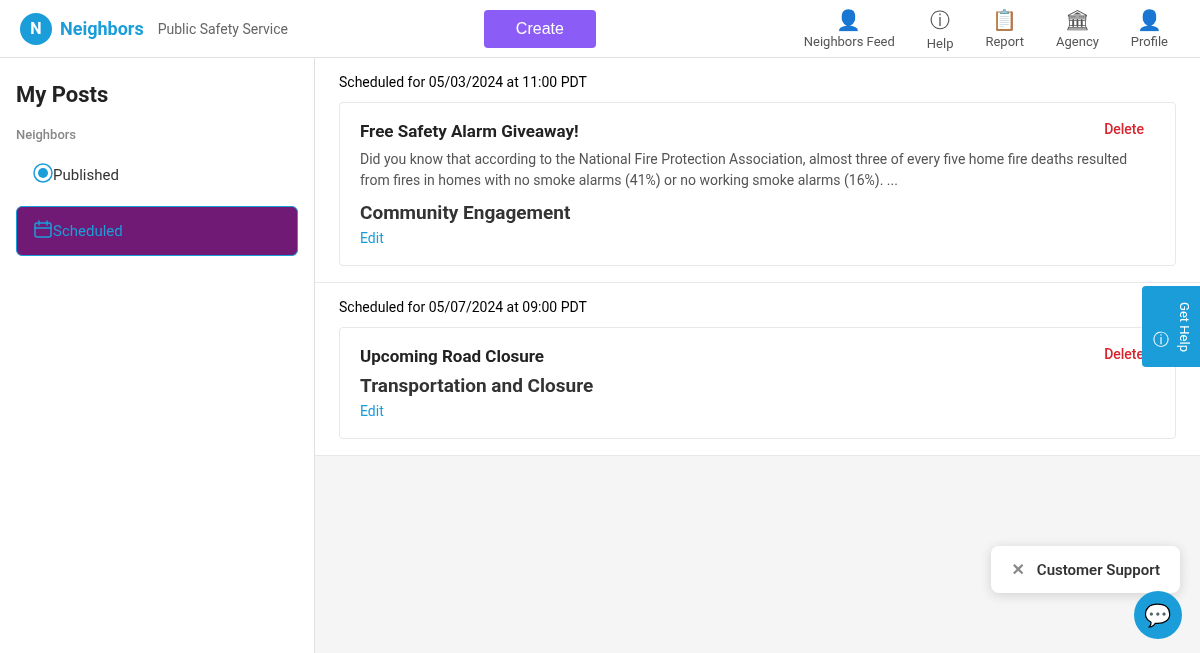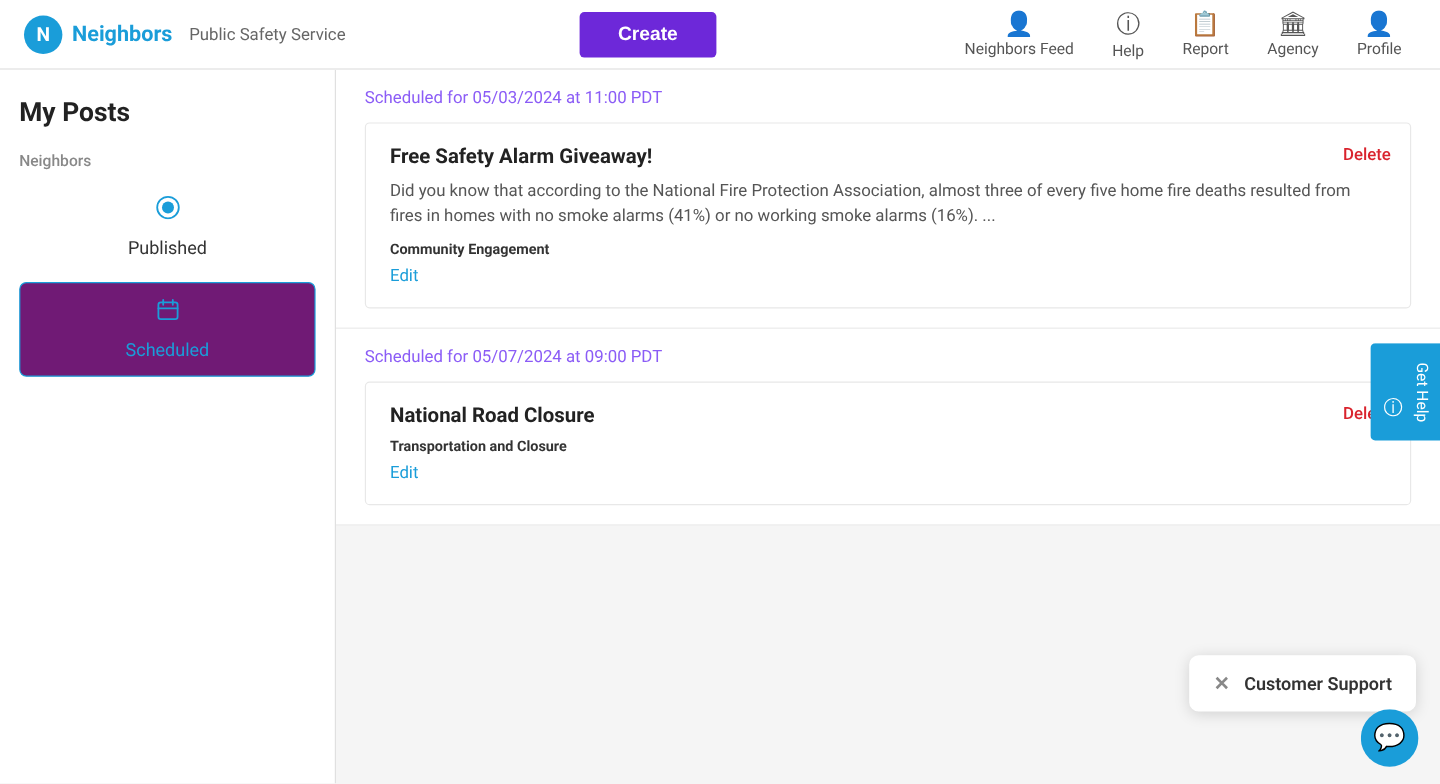--- a/index.html
+++ b/index.html
@@ -36,27 +36,27 @@
       color: #1a9dd9;
       font-size: 18px;
       font-weight: 700;
     }
     .logo-sub {
       color: #666;
       font-size: 14px;
       margin-left: 6px;
     }
     .header-create {
-      background: #6d28d9;
+      background: #8b5cf6;
       color: #fff;
       border: none;
       border-radius: 4px;
       padding: 10px 32px;
       font-size: 16px;
-      font-weight: 700;
+      font-weight: 400;
       cursor: pointer;
     }
     .header-nav {
       display: flex;
       align-items: center;
       gap: 8px;
     }
     .nav-item {
       display: flex;
       flex-direction: column;
@@ -74,21 +74,21 @@
 
     
     .page-layout {
       display: flex;
       margin-top: 58px;
       min-height: calc(100vh - 58px);
     }
 
     
     .sidebar {
-      width: 280px;
+      width: 315px;
       background: #fff;
       border-right: 1px solid #e0e0e0;
       padding: 24px 16px;
       flex-shrink: 0;
       min-height: calc(100vh - 58px);
     }
     .sidebar-title {
       font-size: 22px;
       font-weight: 700;
       color: #222;
@@ -96,29 +96,27 @@
     }
     .sidebar-section-label {
       font-size: 13px;
       color: #888;
       margin-bottom: 8px;
       font-weight: 500;
     }
     .sidebar-item {
       display: flex;
       align-items: center;
-      gap: 10px;
       padding: 12px 16px;
       border-radius: 6px;
       cursor: pointer;
       margin-bottom: 6px;
       border: 1px solid transparent;
       font-size: 15px;
       color: #333;
-      flex-direction: column;
     }
     .sidebar-item.active {
       border-color: #1a9dd9;
       background: #701a75;
       color: #1a9dd9;
     }
     .sidebar-icon {
       font-size: 18px;
     }
 
@@ -130,21 +128,21 @@
     }
 
     
     .post-group {
       background: #fff;
       margin: 0;
       border-bottom: 1px solid #e8e8e8;
     }
     .post-schedule-label {
       padding: 16px 24px 0;
-      color: #8b5cf6;
+      color: #000000;
       font-size: 14px;
     }
     .post-card {
       margin: 12px 24px 16px;
       border: 1px solid #e8e8e8;
       border-radius: 4px;
       padding: 18px 20px;
       background: #fff;
       position: relative;
     }
@@ -154,41 +152,41 @@
       color: #222;
       margin-bottom: 8px;
     }
     .post-body {
       font-size: 14px;
       color: #555;
       margin-bottom: 10px;
       line-height: 1.5;
     }
     .post-category {
-      font-size: 12px;
+      font-size: 19px;
       font-weight: 700;
       color: #333;
       margin-bottom: 4px;
     }
     .post-created {
       font-size: 13px;
       color: #777;
       margin-bottom: 8px;
     }
     .post-edit {
       color: #1a9dd9;
       font-size: 14px;
       cursor: pointer;
       text-decoration: none;
       font-weight: 400;
     }
     .post-delete {
       position: absolute;
       top: 18px;
-      right: 16px;
+      right: 31px;
       color: #d9232d;
       font-size: 14px;
       cursor: pointer;
       font-weight: 500;
     }
 
     
     .get-help-btn {
       position: fixed;
       right: 0;
@@ -320,21 +318,21 @@
         <div class="post-body">Did you know that according to the National Fire Protection Association, almost three of every five home fire deaths resulted from fires in homes with no smoke alarms (41%) or no working smoke alarms (16%). ...</div>
         <div class="post-category">Community Engagement</div>
         <a class="post-edit">Edit</a>
       </div>
     </div>
 
     <div class="post-group">
       <div class="post-schedule-label">Scheduled for 05/07/2024 at 09:00 PDT</div>
       <div class="post-card">
         <span class="post-delete">Delete</span>
-        <div class="post-title">National Road Closure</div>
+        <div class="post-title">Upcoming Road Closure</div>
         <div class="post-category">Transportation and Closure</div>
         <a class="post-edit">Edit</a>
       </div>
     </div>
 
   </main>
 </div>
 
 <div class="get-help-btn" style="position:fixed;right:0;top:50%;transform:translateY(-50%);background:#1a9dd9;color:#fff;writing-mode:vertical-rl;text-orientation:mixed;padding:16px 8px;font-size:13px;cursor:pointer;border-radius:4px 0 0 4px;display:flex;align-items:center;gap:6px;z-index:50;flex-direction:column;">
   <span>Get Help</span>

